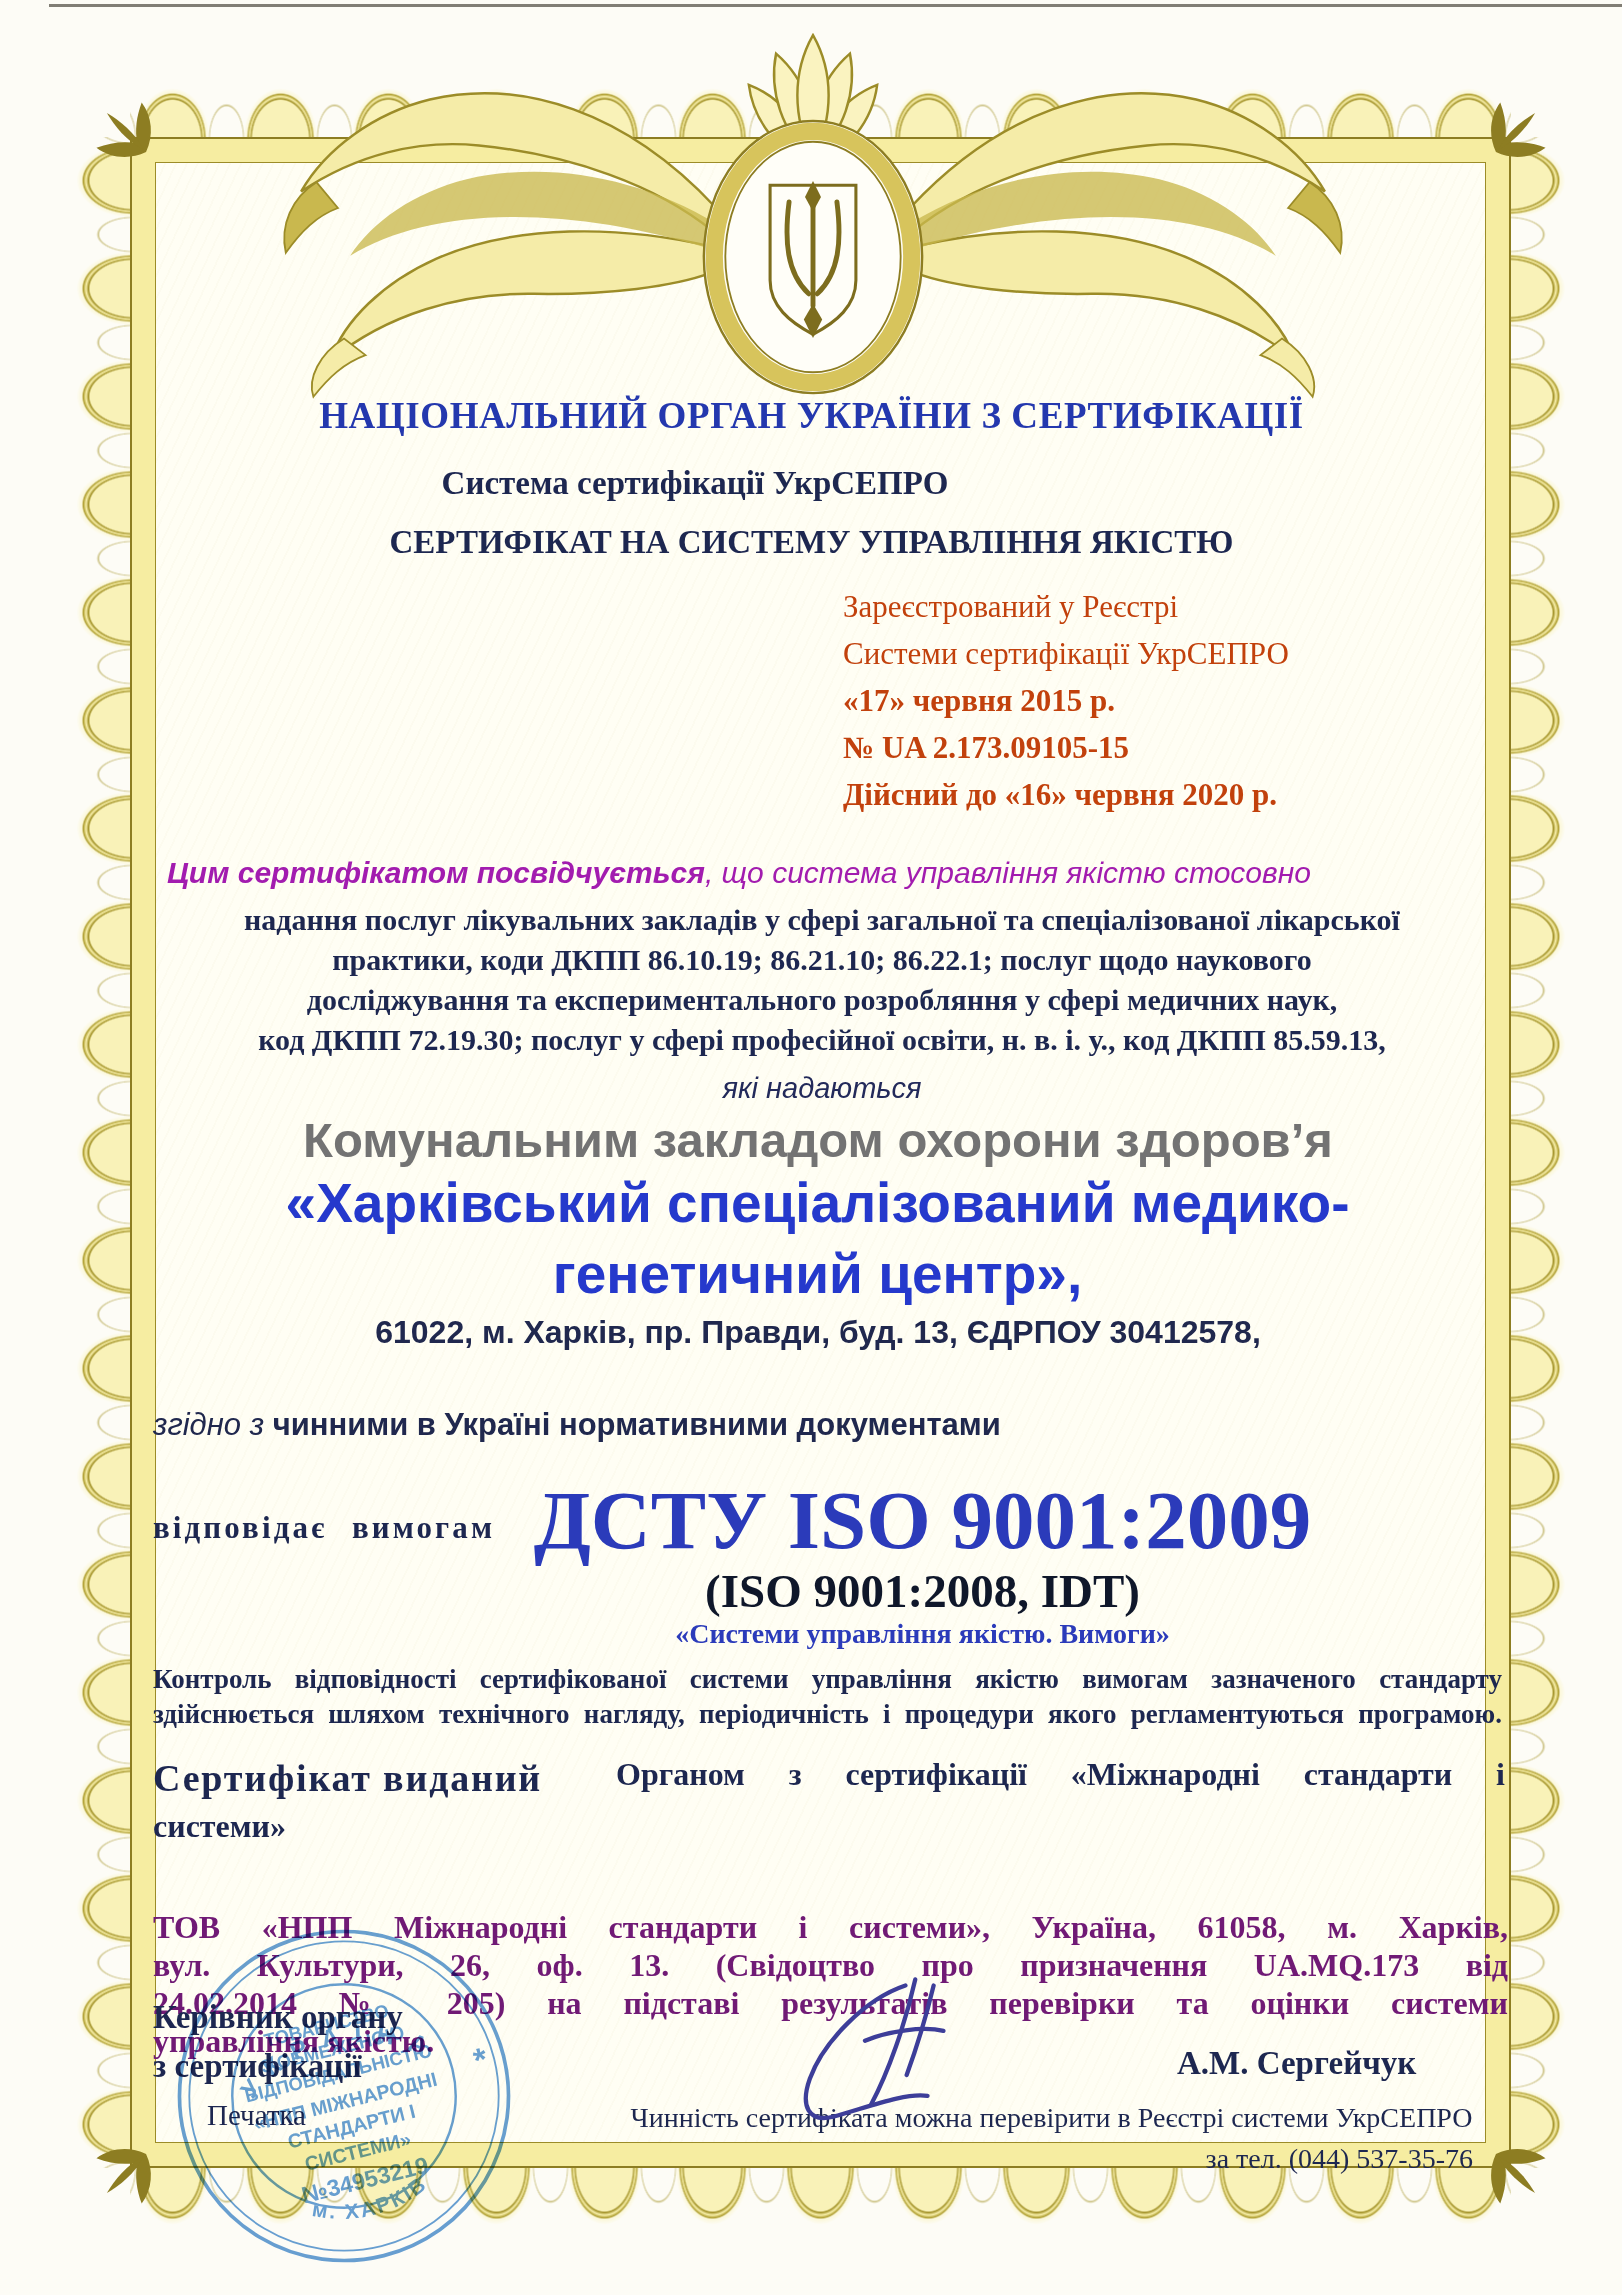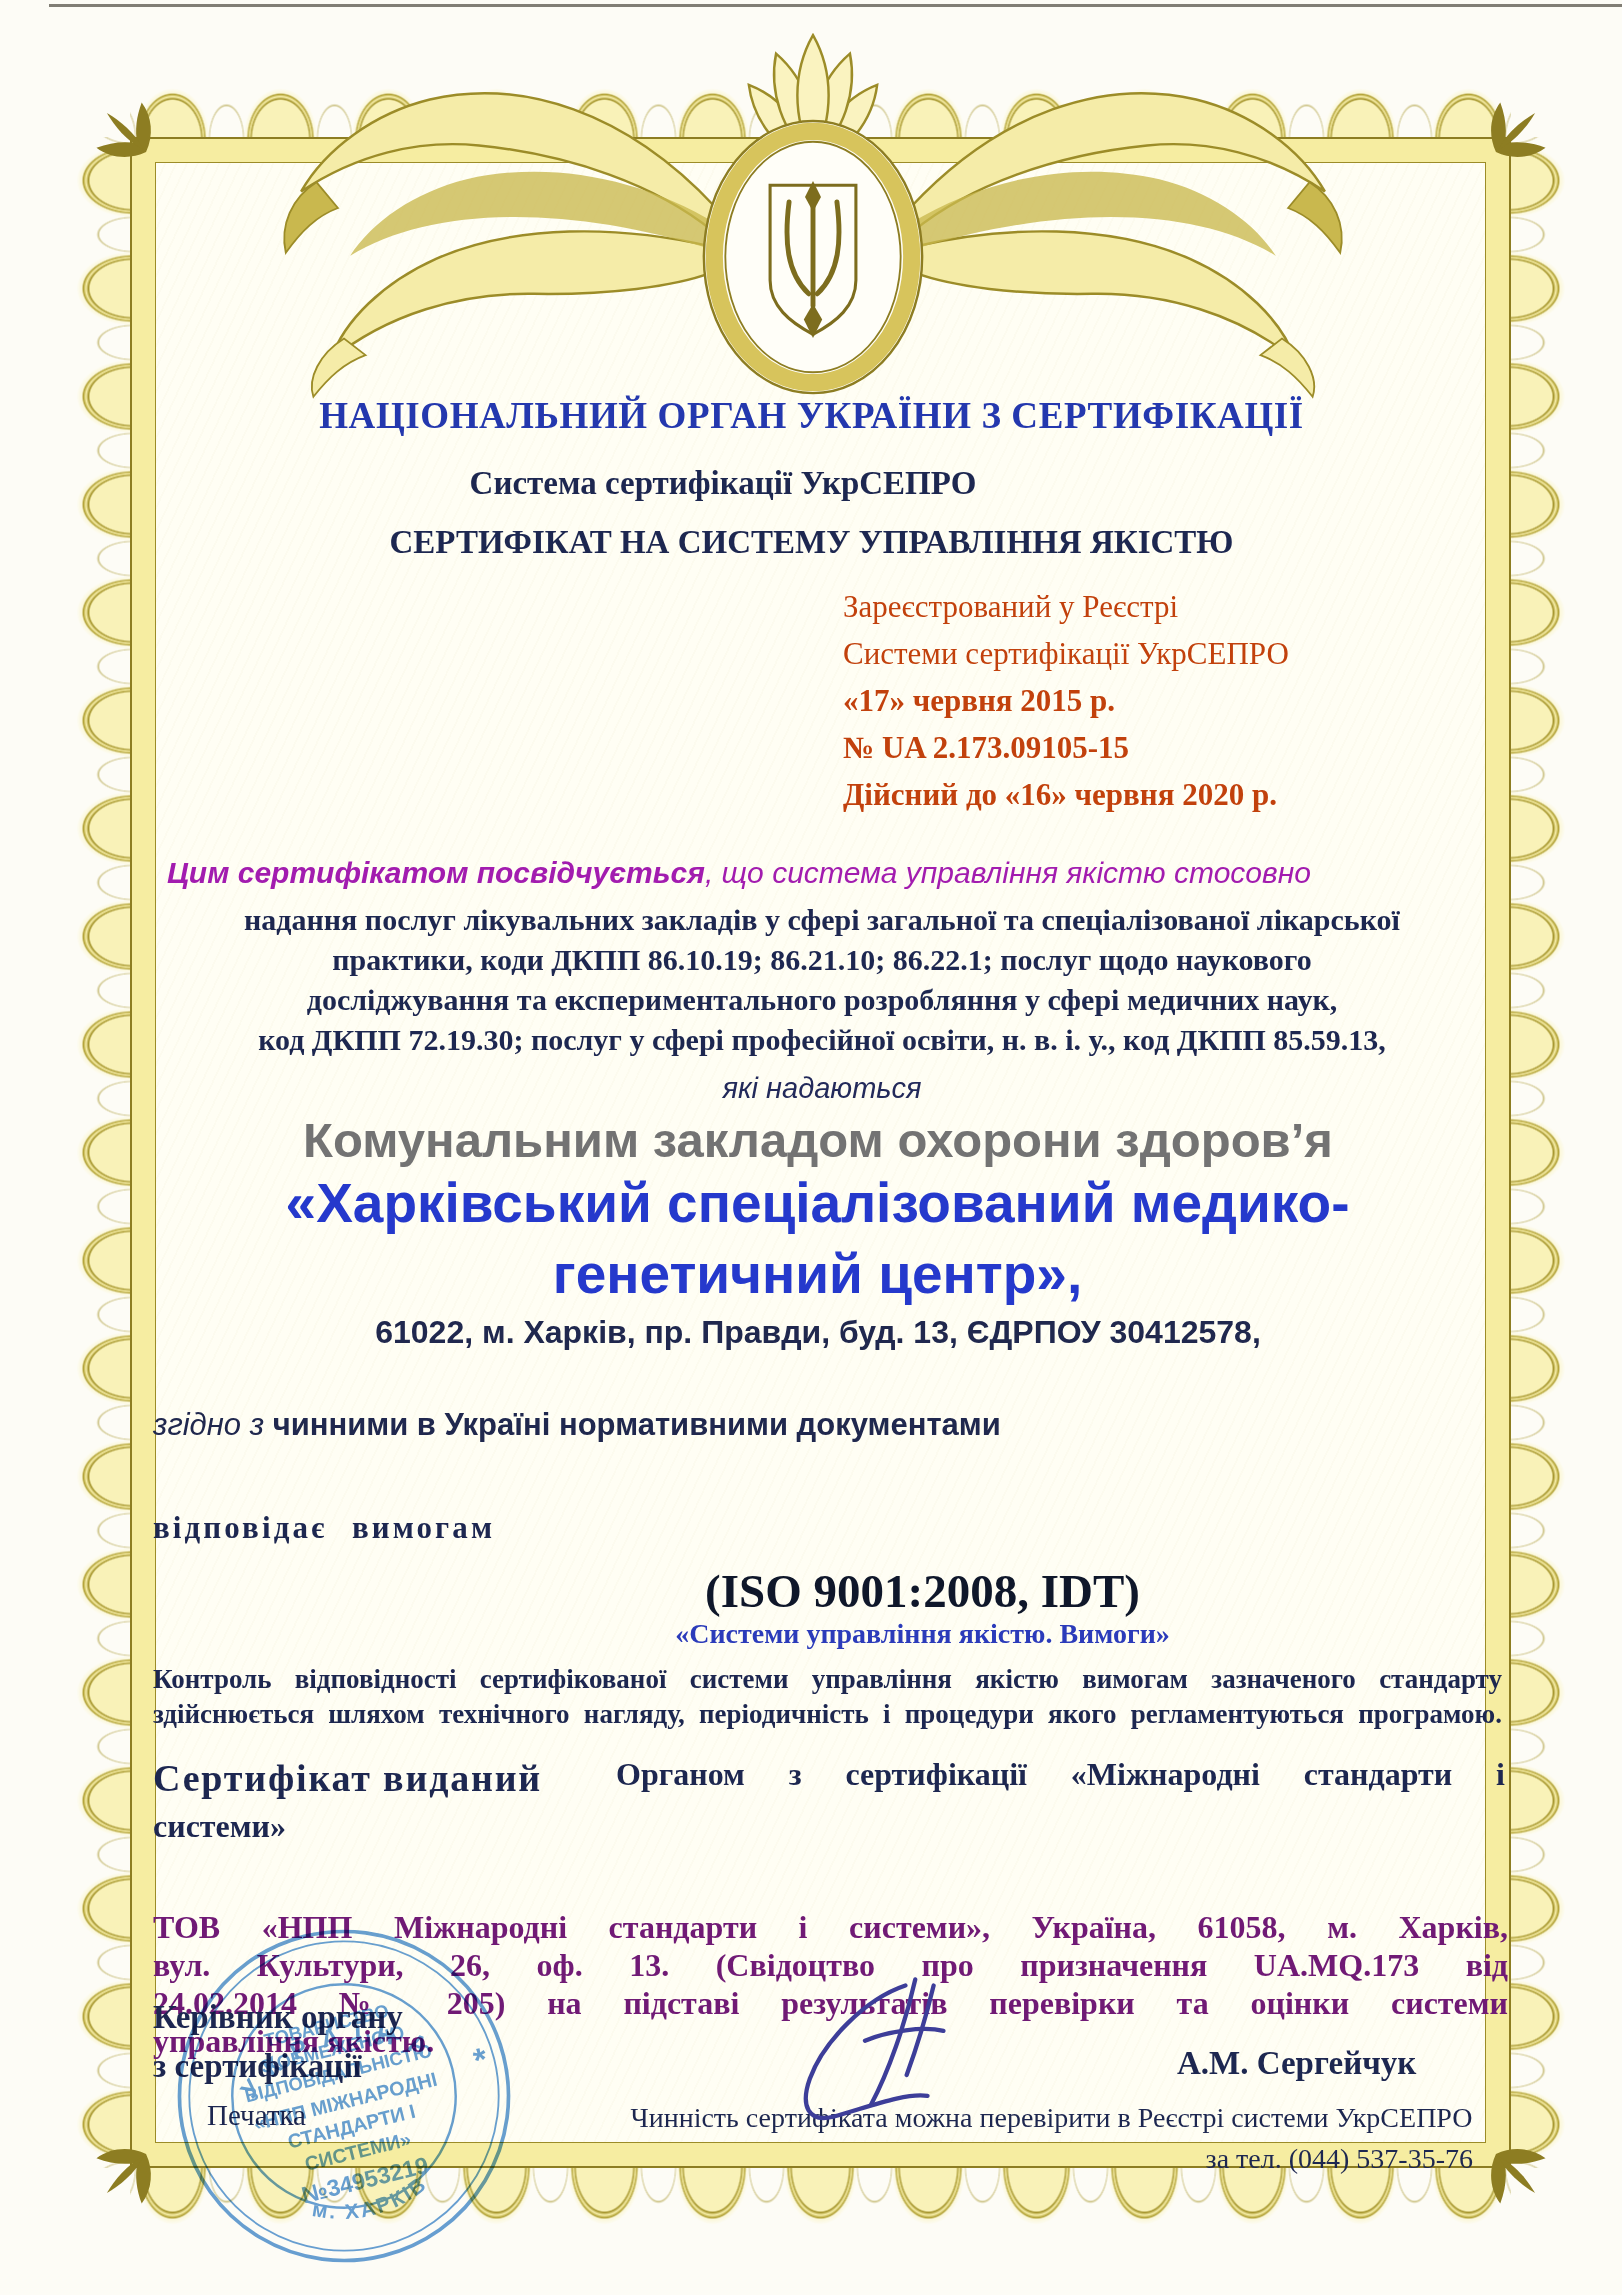--- a/index.html
+++ b/index.html
@@ -41,21 +41,21 @@
   .emblem{position:absolute;left:258px;top:29px;width:1110px;height:377px;z-index:3;}
 
   
   .content{position:absolute;inset:0;z-index:4;}
   .abs{position:absolute;}
   .center{text-align:center;}
   .serif{font-family:"Liberation Serif", serif;}
   .sans{font-family:"Liberation Sans", sans-serif;}
 
   .h1{top:394px;left:0;width:1623px;font-size:37px;font-weight:bold;color:#2438ae;letter-spacing:0.6px;}
-  .h2{top:465px;left:0;width:1390px;font-size:33px;font-weight:bold;color:#1d2750;padding-left:28px;}
+  .h2{top:465px;left:0;width:1390px;font-size:33px;font-weight:bold;color:#1d2750;}
   .h3{top:524px;left:0;width:1623px;font-size:33px;font-weight:bold;color:#1d2750;}
 
   .regblock{top:583px;left:843px;width:644px;font-size:31px;line-height:47px;color:#c2410c;}
   .regblock .b{font-weight:bold;}
 
   .lead{top:856px;left:167px;right:119px;font-size:30px;color:#a21caf;}
   .lead .bi{font-weight:bold;font-style:italic;}
   .lead .it{font-style:italic;}
   .scope{top:900px;left:147px;right:126px;font-size:30px;font-weight:bold;line-height:40px;color:#1d2750;}
   .provided{top:1072px;left:147px;right:126px;font-size:29px;font-style:italic;color:#232a5a;}
@@ -187,20 +187,21 @@
     <div class="abs org1 center sans">Комунальним закладом охорони здоров’я</div>
     <div class="abs org2 center sans">«Харківський спеціалізований медико-</div>
     <div class="abs org3 center sans">генетичний центр»,</div>
     <div class="abs addr center sans">61022, м. Харків, пр. Правди, буд. 13, ЄДРПОУ 30412578,</div>
 
     <div class="abs according sans">
       <span class="it">згідно з </span><span class="b">чинними в Україні нормативними документами</span>
     </div>
 
     <div class="abs meets serif">відповідає вимогам</div>
+    <div class="abs std center serif">ДСТУ ISO 9001:2009</div>
     <div class="abs std-iso center serif">(ISO 9001:2008, IDT)</div>
     <div class="abs std-name center serif">«Системи управління якістю. Вимоги»</div>
 
     <div class="abs control serif">
       <div class="just">Контроль відповідності сертифікованої системи управління якістю вимогам зазначеного стандарту</div>
       <div class="just">здійснюється шляхом технічного нагляду, періодичність і процедури якого регламентуються програмою.</div>
     </div>
 
     <div class="abs issuedrow serif">
       <div class="lbl">Сертифікат виданий</div>

